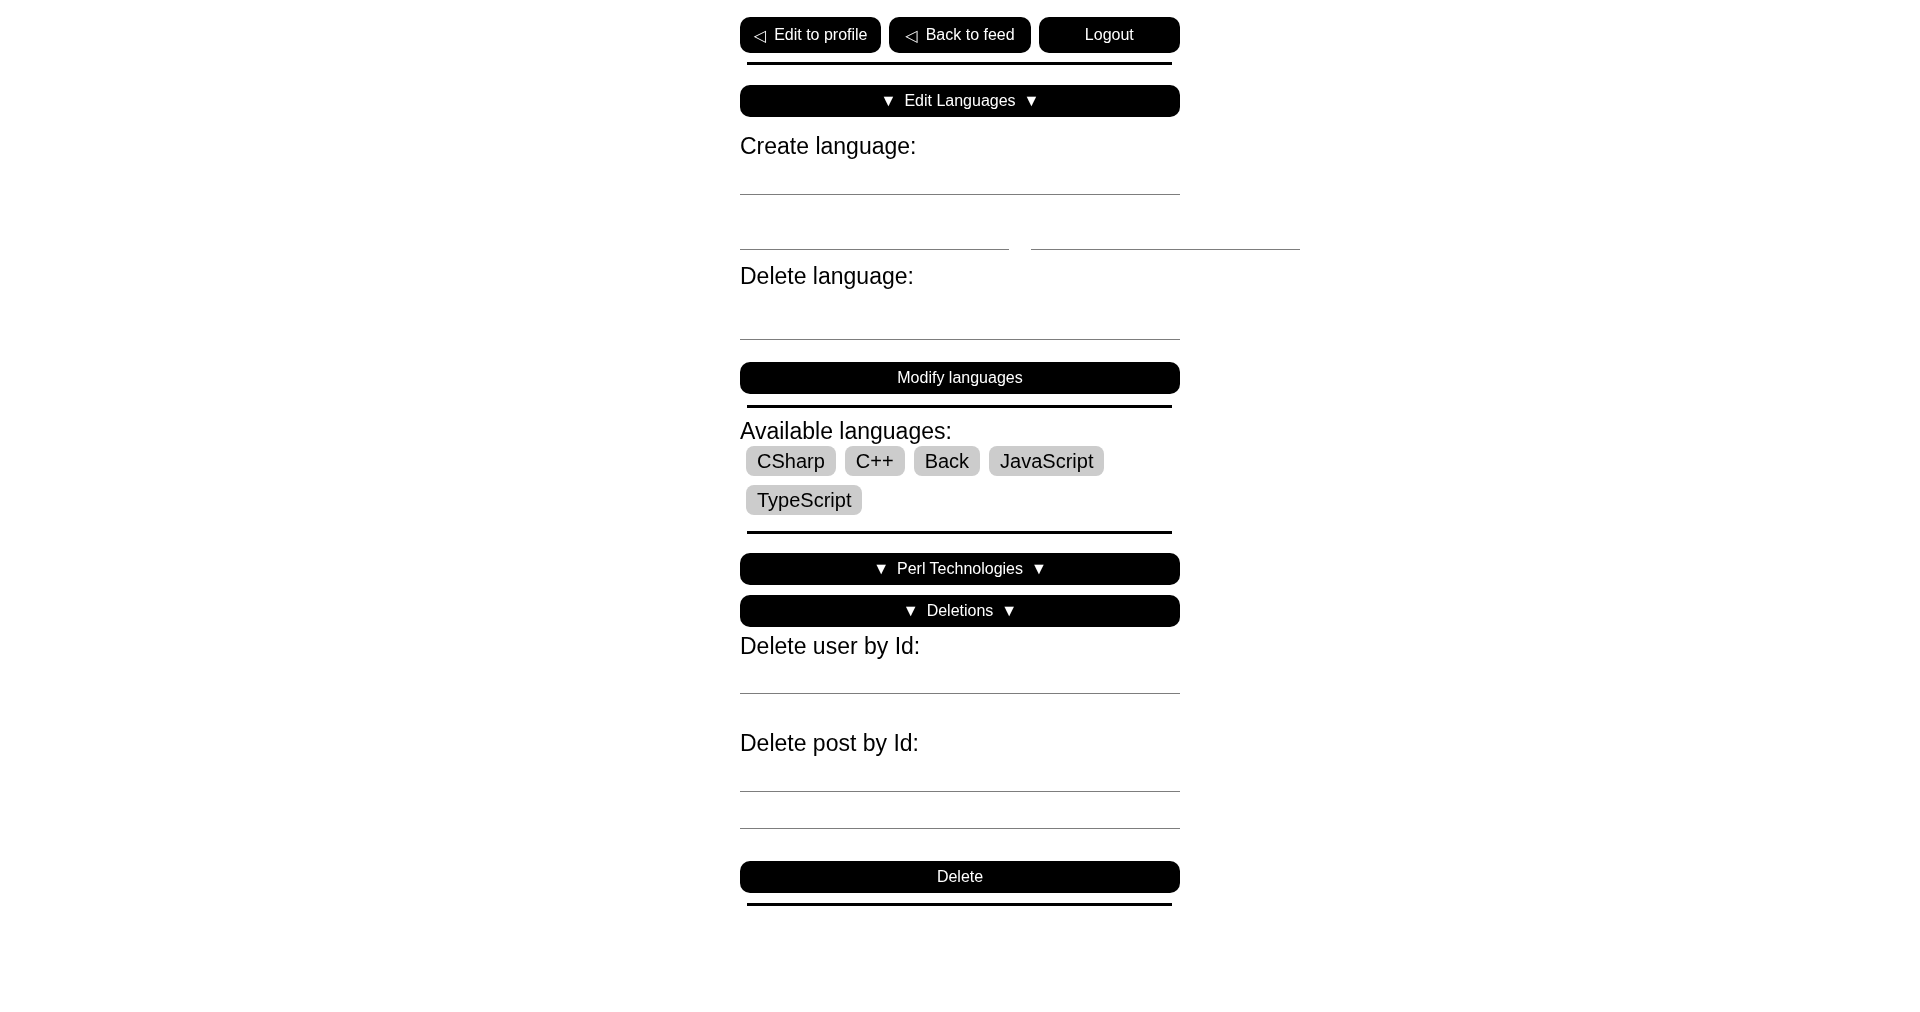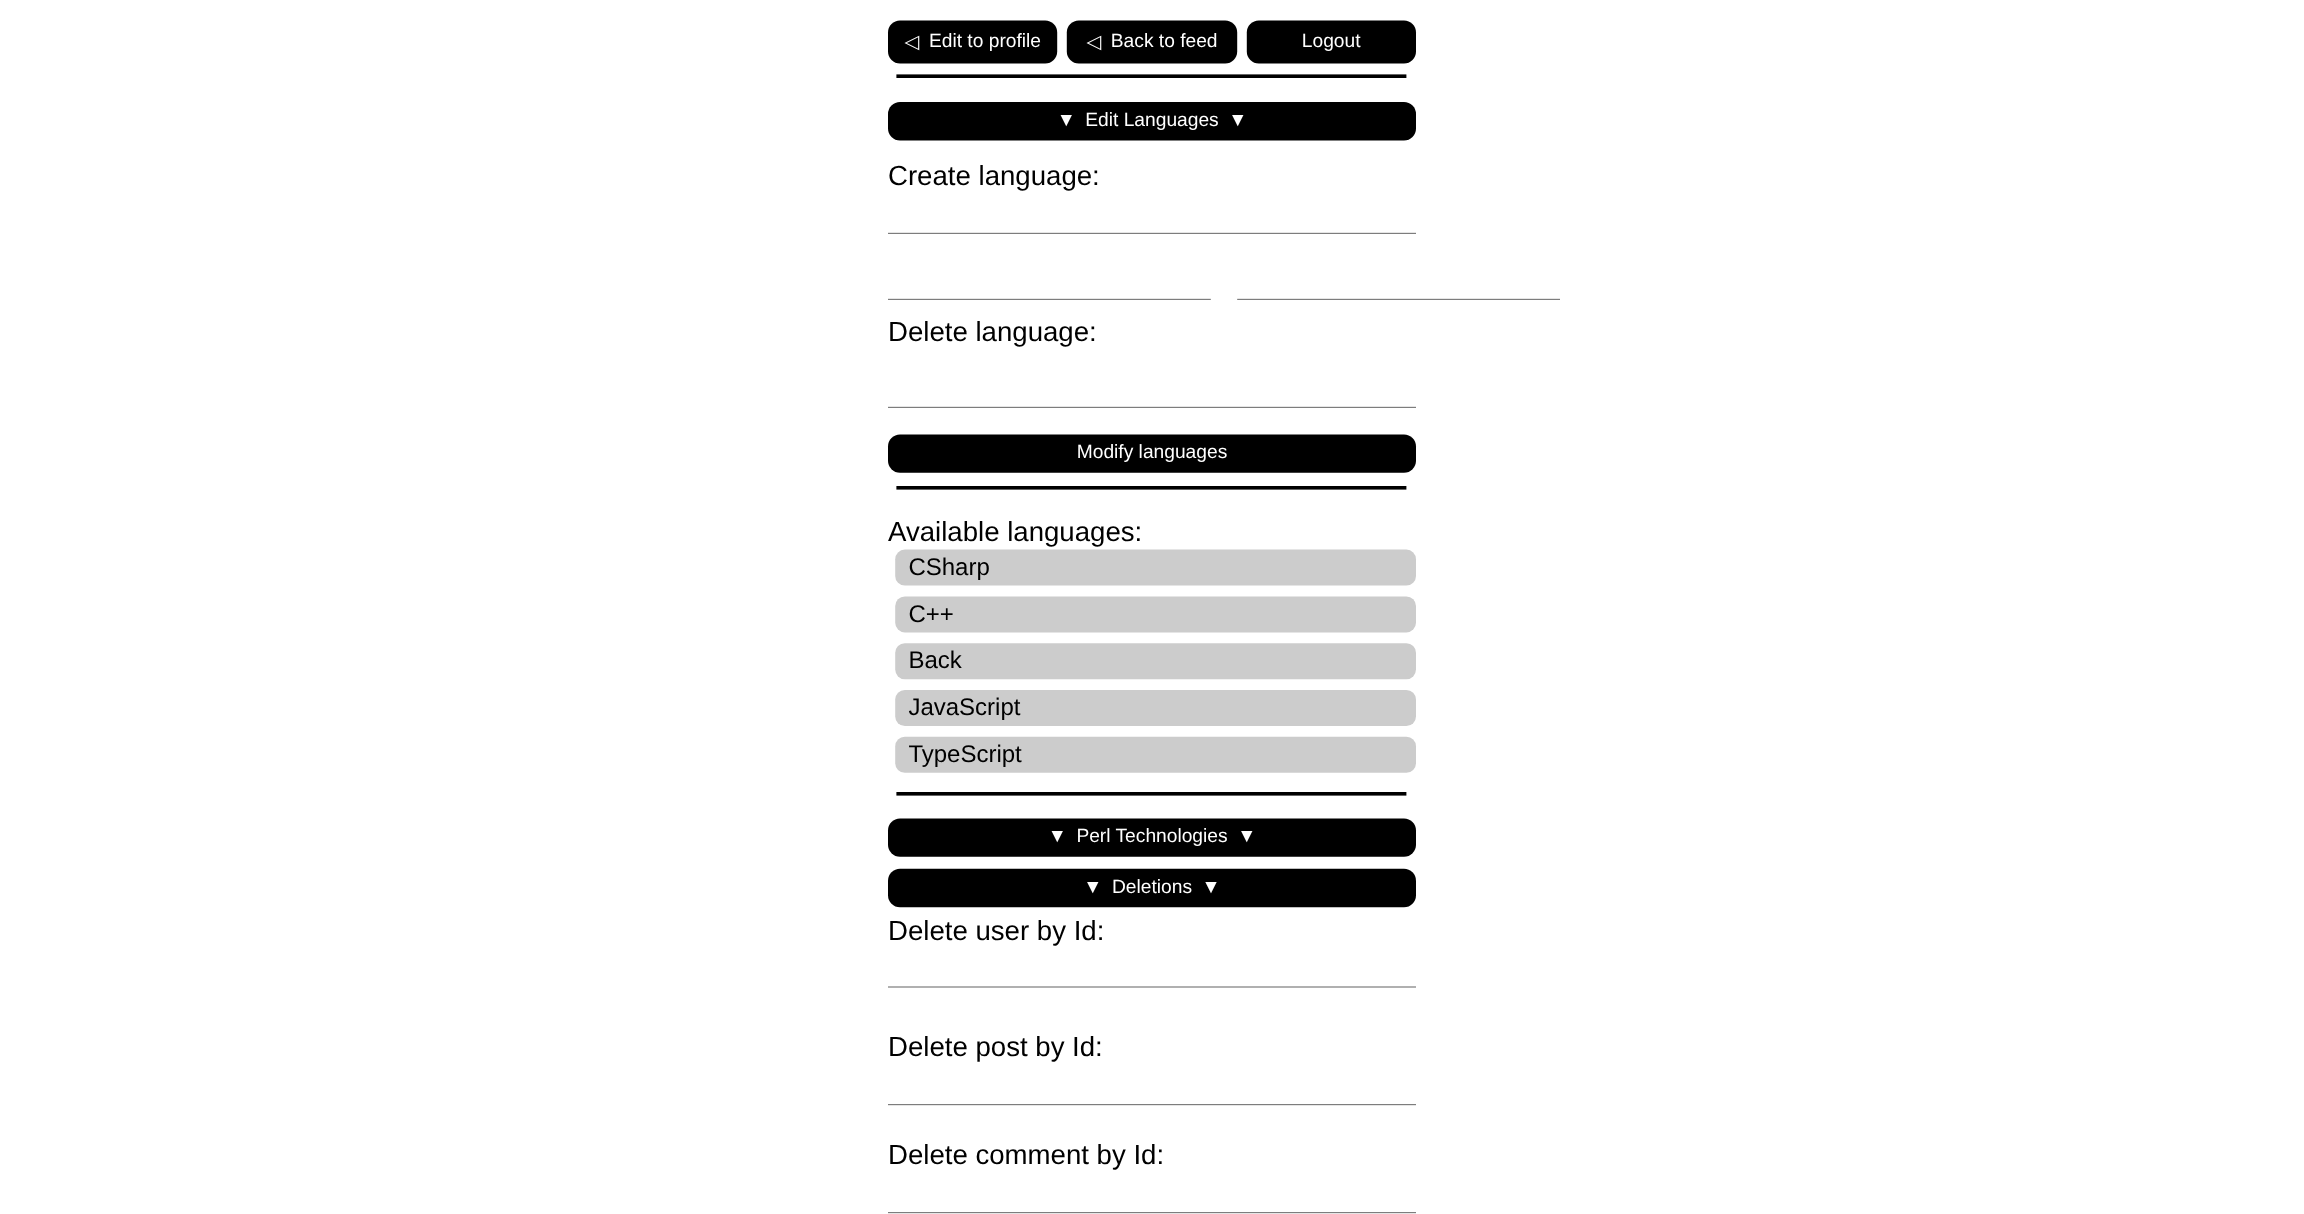--- a/index.html
+++ b/index.html
@@ -90,39 +90,38 @@
   .update-row .underline-input { flex: 1; width: auto; }
 
   
   #edit-languages-toggle   { margin-top: 20px; }
   #create-language-label   { margin-top: 18px; }
   #create-language-input   { margin-top: 7px; }
   #update-language-label   { margin-top: 17px; }
   #delete-language-label   { margin-top: 15px; }
   #delete-language-input   { margin-top: 22px; }
   #modify-languages-button { margin-top: 22px; }
-  #available-languages-label { margin-top: 24px; }
+  #available-languages-label { margin-top: 12px; }
   #edit-technologies-toggle  { margin-top: 19px; }
   #deletions-toggle          { margin-top: 10px; }
   #delete-user-label    { margin-top: 8px; }
   #delete-user-input    { margin-top: 6px; }
   #delete-post-label    { margin-top: 38px; }
   #delete-post-input    { margin-top: 7px; }
   #delete-comment-label { margin-top: 30px; }
   #delete-comment-input { margin-top: 7px; }
   #delete-button        { margin-top: 32px; }
 
   
   .chips {
     margin-top: 3px;
     padding-left: 6px;
     display: flex;
     flex-wrap: wrap;
     gap: 9px;
-    flex-direction: column;
   }
   .chip {
     display: inline-flex;
     align-items: center;
     height: 30px;
     background: var(--chip-bg, #ccc);
     color: #000;
     border: none;
     border-radius: 8px;
     padding: 0 11px;
@@ -203,21 +202,20 @@
       <span>Deletions</span>
       <span class="icon">▼</span>
     </button>
 
     <label class="field-label" id="delete-user-label">Delete user by Id:</label>
     <input class="underline-input" id="delete-user-input" type="text" value="" style="">
 
     <label class="field-label" id="delete-post-label">Delete post by Id:</label>
     <input class="underline-input" id="delete-post-input" type="text" value="" style="">
 
-    <label class="field-label" id="delete-comment-label">Delete comment by Id:</label>
     <input class="underline-input" id="delete-comment-input" type="text" value="" style="">
 
     <button class="btn bar" id="delete-button">
       <span>Delete</span>
     </button>
 
     <hr class="divider" id="divider-bottom">
 
   </div>
 </div>

